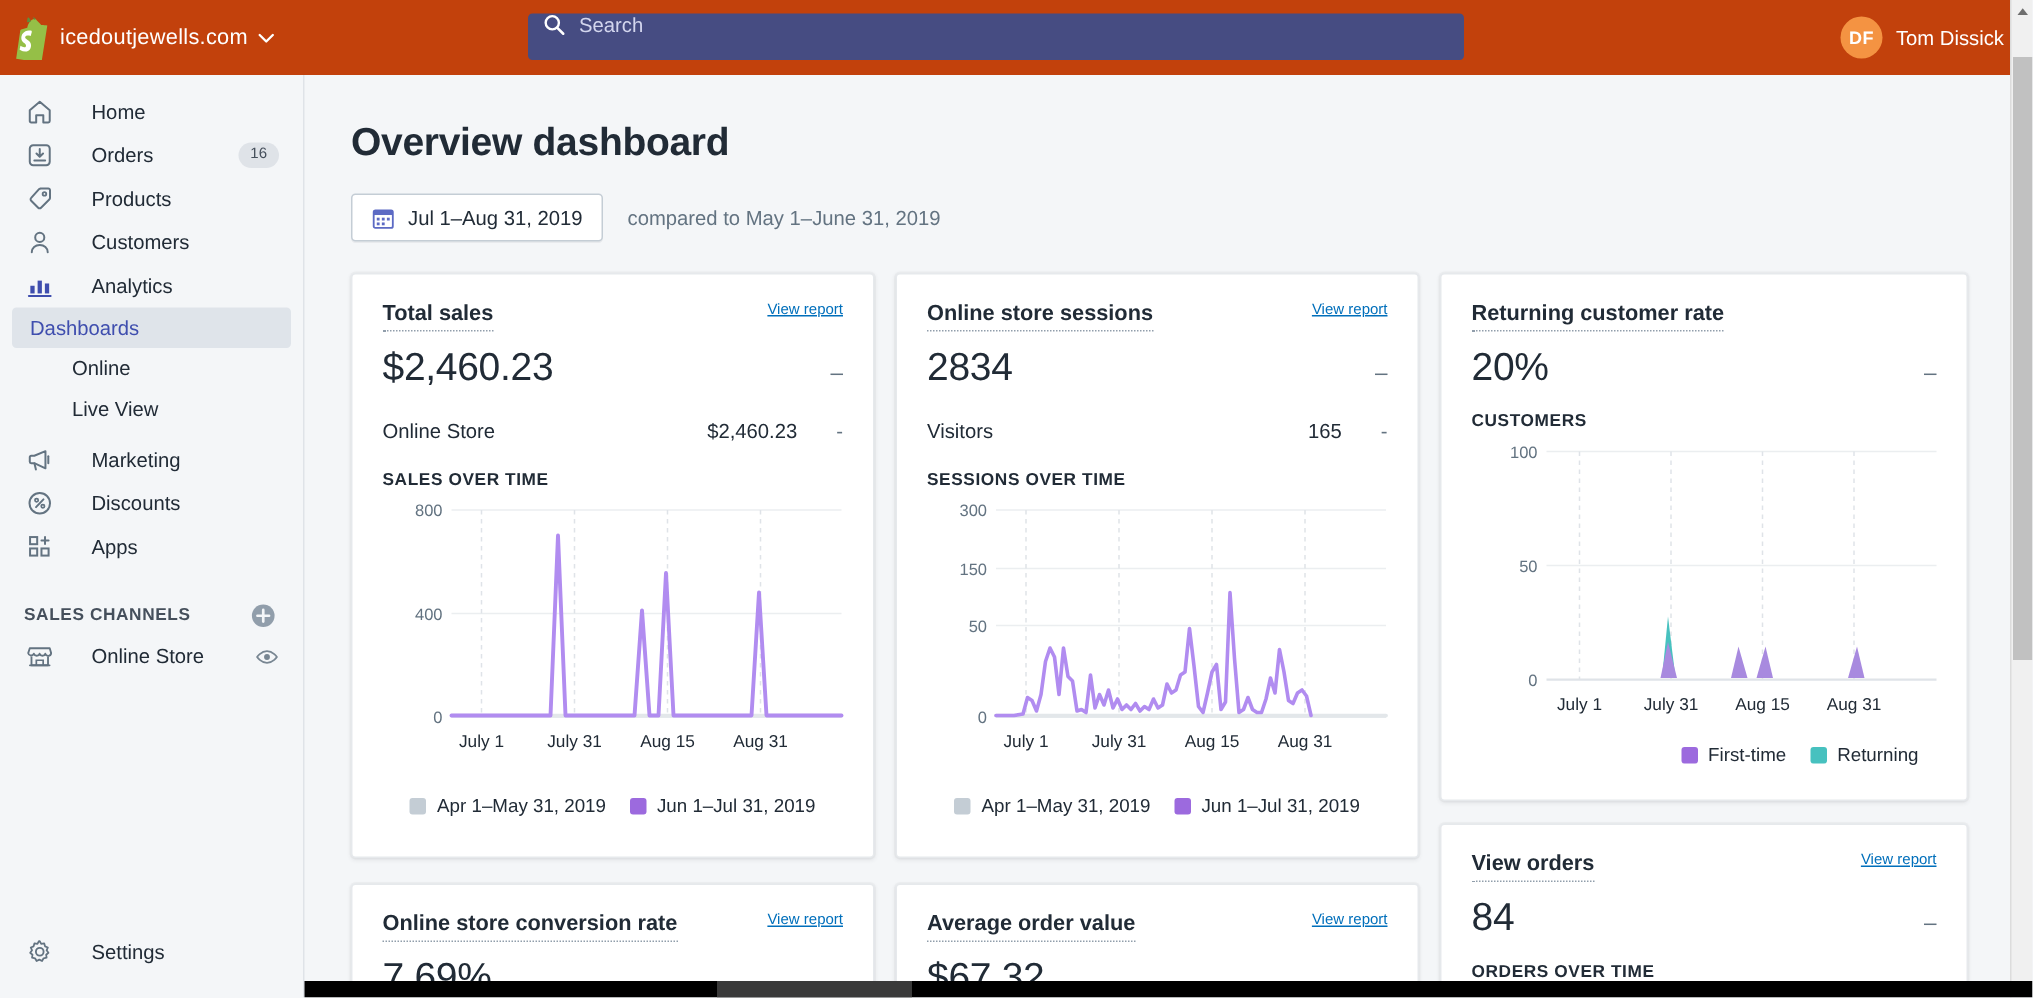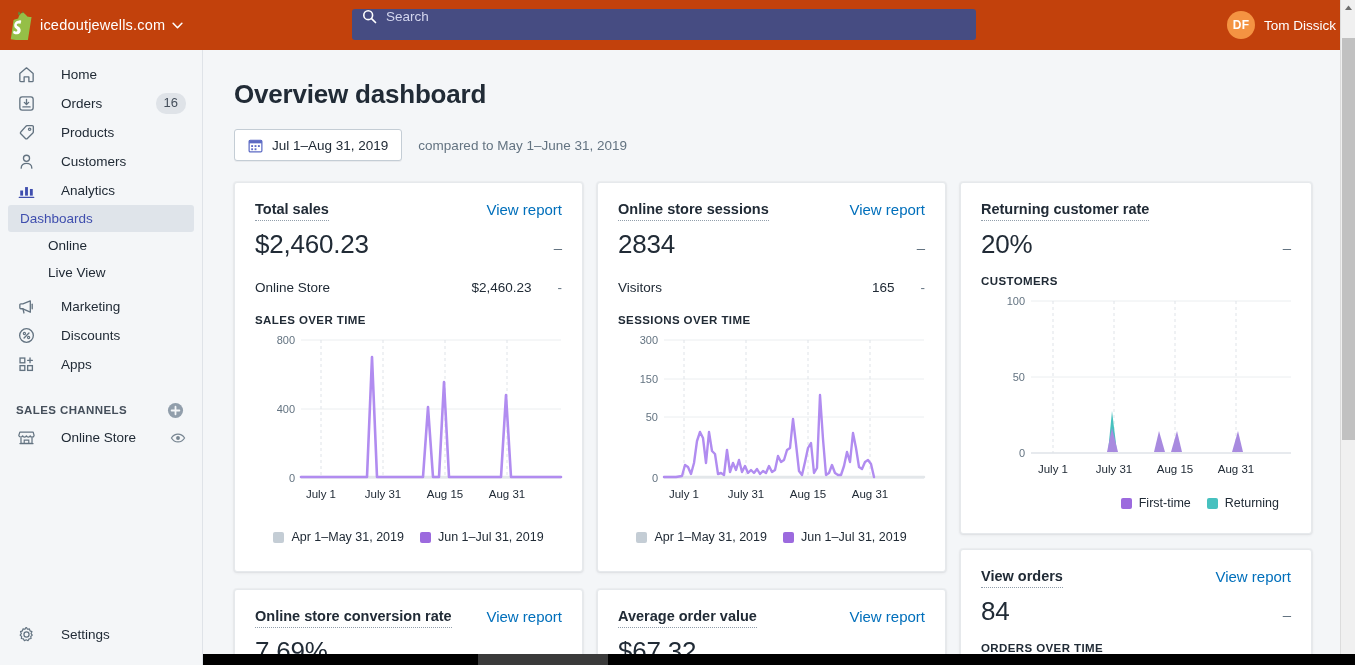--- a/index.html
+++ b/index.html
@@ -67,21 +67,21 @@
     gap: 13px;
   }
   .navitem .ic {
     width: 20px; height: 20px; margin-right: 12px;
     display: flex; align-items: center; justify-content: center;
     flex: 0 0 20px;
   }
   .navitem .lbl { flex: 1 1 auto; line-height: 1; }
   .navitem .badge {
     background: #dfe3e8; color: #454f5b;
-    font-size: 13px; border-radius: 10px;
+    font-size: 10px; border-radius: 10px;
     padding: 2px 8px; line-height: 1.25;
   }
   .subitem {
     display: flex; align-items: center;
     height: 27px; margin: 0 8px; padding-left: 40px;
     border-radius: 3px; cursor: pointer;
     font-size: 13.5px; color: #212b36;
   }
   .subitem.active { background: #dfe4ea; color: #3f4eae; font-weight: 400; padding-left: 12px; }
   .secthead {
@@ -130,21 +130,21 @@
   .cardpad { padding: 18px 20px 14px 20px; }
   .card-head {
     display: flex; align-items: flex-start; justify-content: space-between;
   }
   .card-title {
     font-size: 14.5px; font-weight: 600; color: #212b36;
     border-bottom: 1px dotted #919eab; padding-bottom: 2px;
     cursor: help; line-height: 1.2;
   }
   .view-report {
-    font-size: 15px; color: #006fbb; cursor: pointer; line-height: 1.2;
+    font-size: 10px; color: #006fbb; cursor: pointer; line-height: 1.2; text-decoration: underline;
   }
   .bigrow {
     display: flex; align-items: baseline; justify-content: space-between;
     margin-top: 8px;
   }
   .bigval { font-size: 26px; font-weight: 400; color: #212b36; letter-spacing: -.2px; }
   .dash { color: #637381; font-size: 15px; }
   .subrow {
     display: flex; align-items: baseline;
     margin-top: 20px; font-size: 13.5px; color: #212b36;

